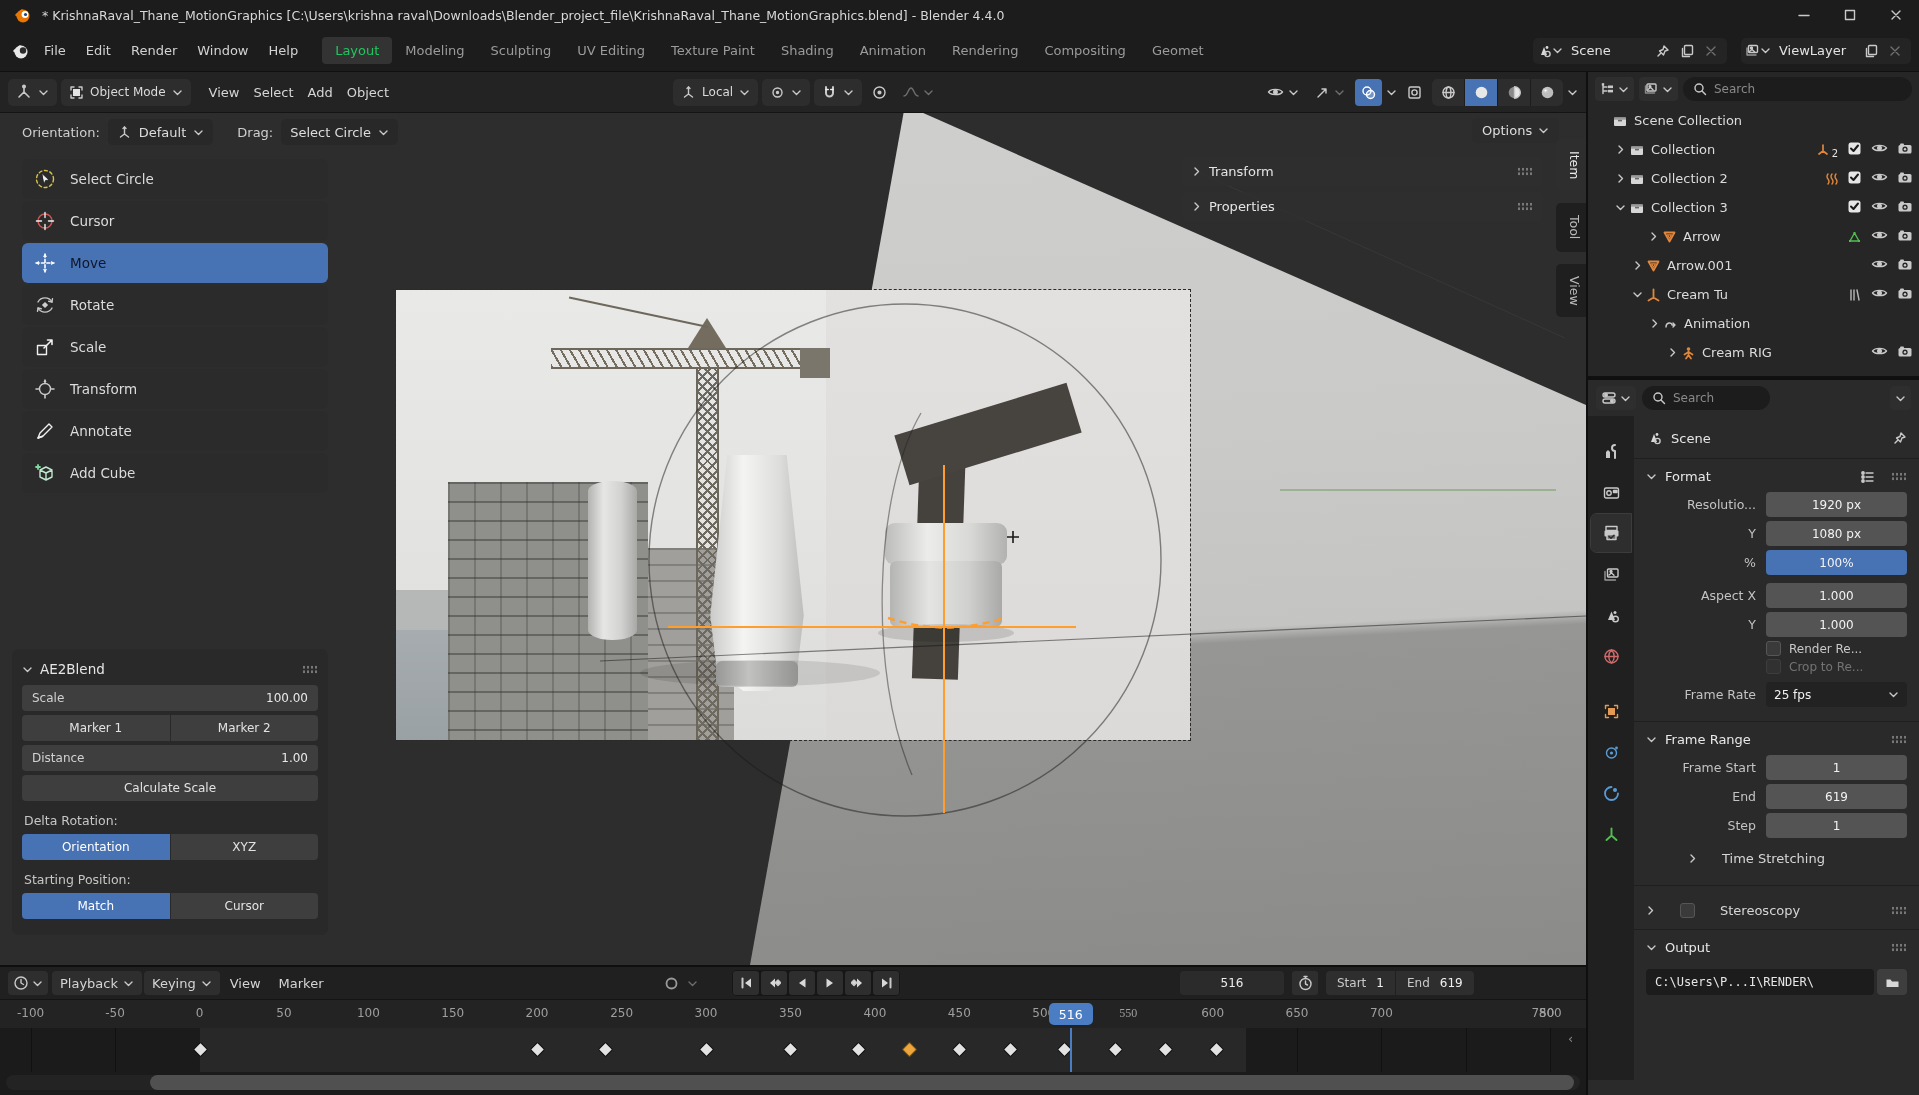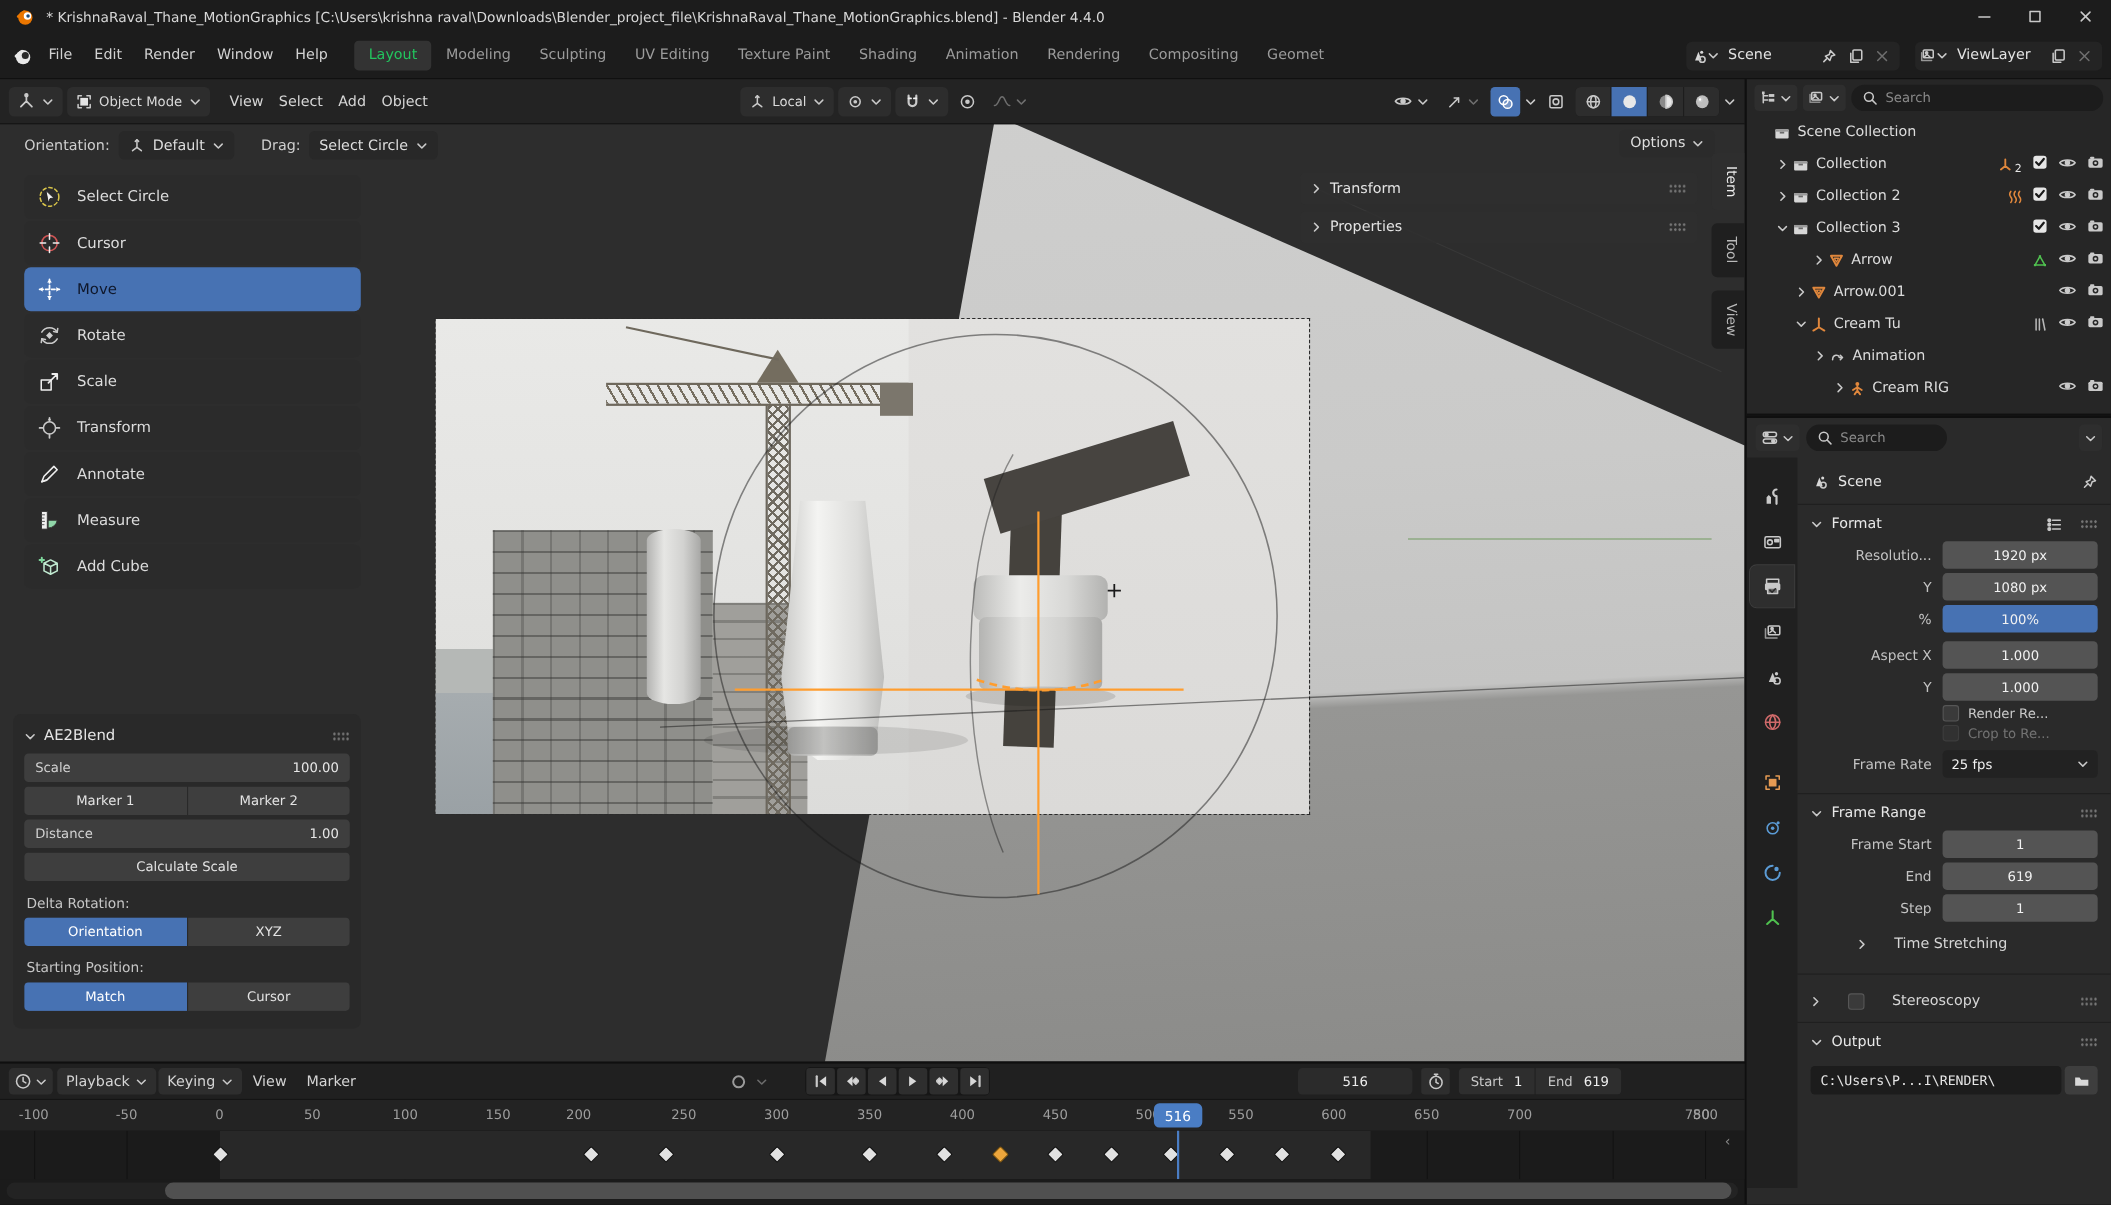--- a/index.html
+++ b/index.html
@@ -573,30 +573,20 @@
           <svg width="22" height="22" viewBox="0 0 22 22" fill="none" stroke="#c9c9c9" stroke-width="1.4" stroke-linecap="round" stroke-linejoin="round">
             <path d="M4 18 L6 13 L15 4 L18 7 L9 16 Z" fill="none" stroke="#efefef"></path>
             <path d="M4 18 l4.5 -1.5" stroke="#efefef"></path>
           </svg>
         </span>
         <span>Annotate</span>
       </div>
       <div class="tool-btn">
         <span class="ic">
           <svg width="22" height="22" viewBox="0 0 22 22" fill="none" stroke="#c9c9c9" stroke-width="1.4" stroke-linecap="round" stroke-linejoin="round">
-            <rect x="4" y="3" width="5" height="16" fill="#f0f0f0" stroke="#333" stroke-width=".8"></rect>
-            <path d="M4 6 h2.5 M4 9 h2 M4 12 h2.5 M4 15 h2" stroke="#555" stroke-width=".9"></path>
-            <path d="M10 18 A8 8 0 0 0 18 11 L10 11 Z" fill="#8fd6a8" stroke="#333" stroke-width=".8"></path>
-          </svg>
-        </span>
-        <span>Measure</span>
-      </div>
-      <div class="tool-btn">
-        <span class="ic">
-          <svg width="22" height="22" viewBox="0 0 22 22" fill="none" stroke="#c9c9c9" stroke-width="1.4" stroke-linecap="round" stroke-linejoin="round">
             <path d="M6 8 L12 5 L18 8 L18 15 L12 18 L6 15 Z M6 8 L12 11 L18 8 M12 11 v7" stroke="#bfe8cf"></path>
             <path d="M4 3 v4 M2 5 h4" stroke="#7fd89d" stroke-width="1.8"></path>
           </svg>
         </span>
         <span>Add Cube</span>
       </div>
     </div>
 
   <div id="ae2blend">
     <div class="panel-hdr">
@@ -1353,28 +1343,28 @@
       </div>
     </div>
   </div>
   <div id="tl-ruler">
       <span class="tick-lab" style="left: 30.65px;">-100</span>
       <span class="tick-lab" style="left: 115.075px;">-50</span>
       <span class="tick-lab" style="left: 199.5px;">0</span>
       <span class="tick-lab" style="left: 283.925px;">50</span>
       <span class="tick-lab" style="left: 368.35px;">100</span>
       <span class="tick-lab" style="left: 452.775px;">150</span>
-      <span class="tick-lab" style="left: 526px;">200</span>
+      <span class="tick-lab" style="left: 537px;">200</span>
       <span class="tick-lab" style="left: 621.625px;">250</span>
       <span class="tick-lab" style="left: 706.05px;">300</span>
       <span class="tick-lab" style="left: 790.475px;">350</span>
       <span class="tick-lab" style="left: 874.9px;">400</span>
       <span class="tick-lab" style="left: 959.325px;">450</span>
       <span class="tick-lab" style="left: 1043.75px;">500</span>
-      <span class="tick-lab" style="left: 1128.17px;">550</span>
+      <span class="tick-lab" style="left: 1128.17px; font-family: Liberation Serif, serif;">550</span>
       <span class="tick-lab" style="left: 1212.6px;">600</span>
       <span class="tick-lab" style="left: 1297.02px;">650</span>
       <span class="tick-lab" style="left: 1381.45px;">700</span>
       <span class="tick-lab" style="left: 1543px;">750</span>
       <span class="tick-lab" style="left: 1550.3px;">800</span>
       <div id="playhead-badge" style="left: 1070.77px;">516</div>
     </div>
   <div id="tl-keys">
 
   <span class="gridline" style="left: 31px;"></span>

